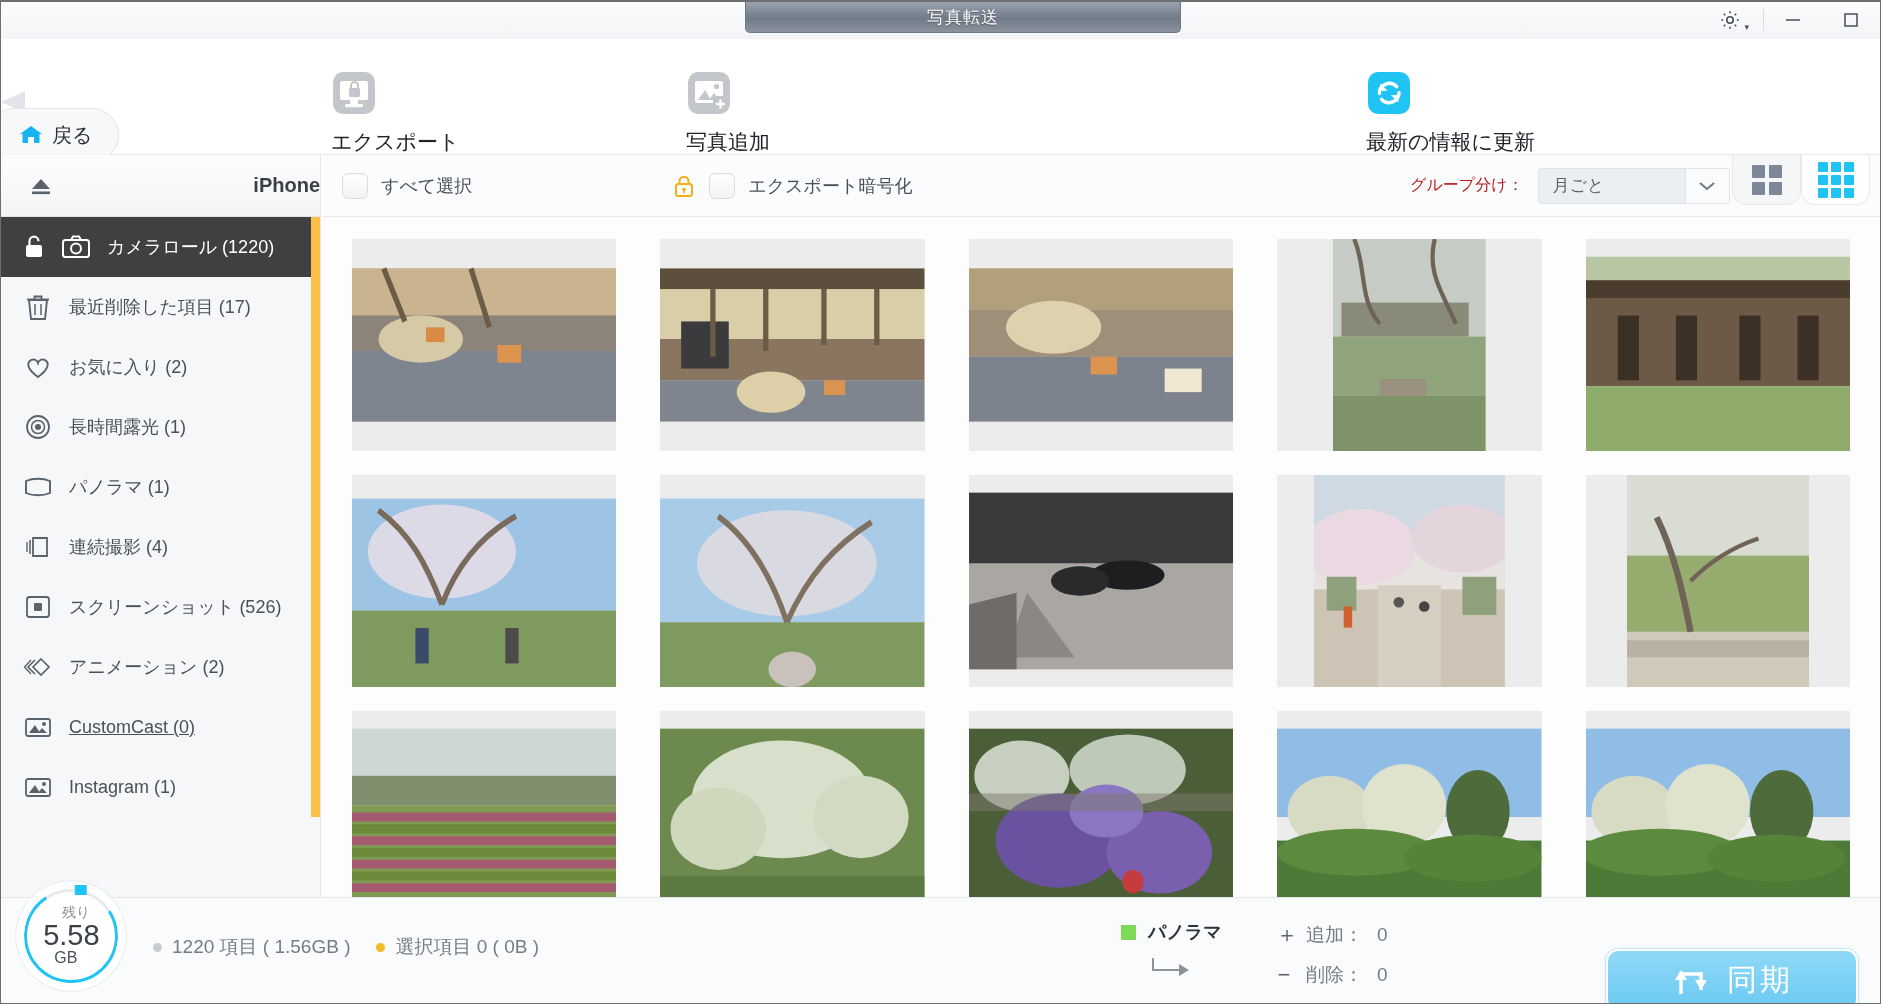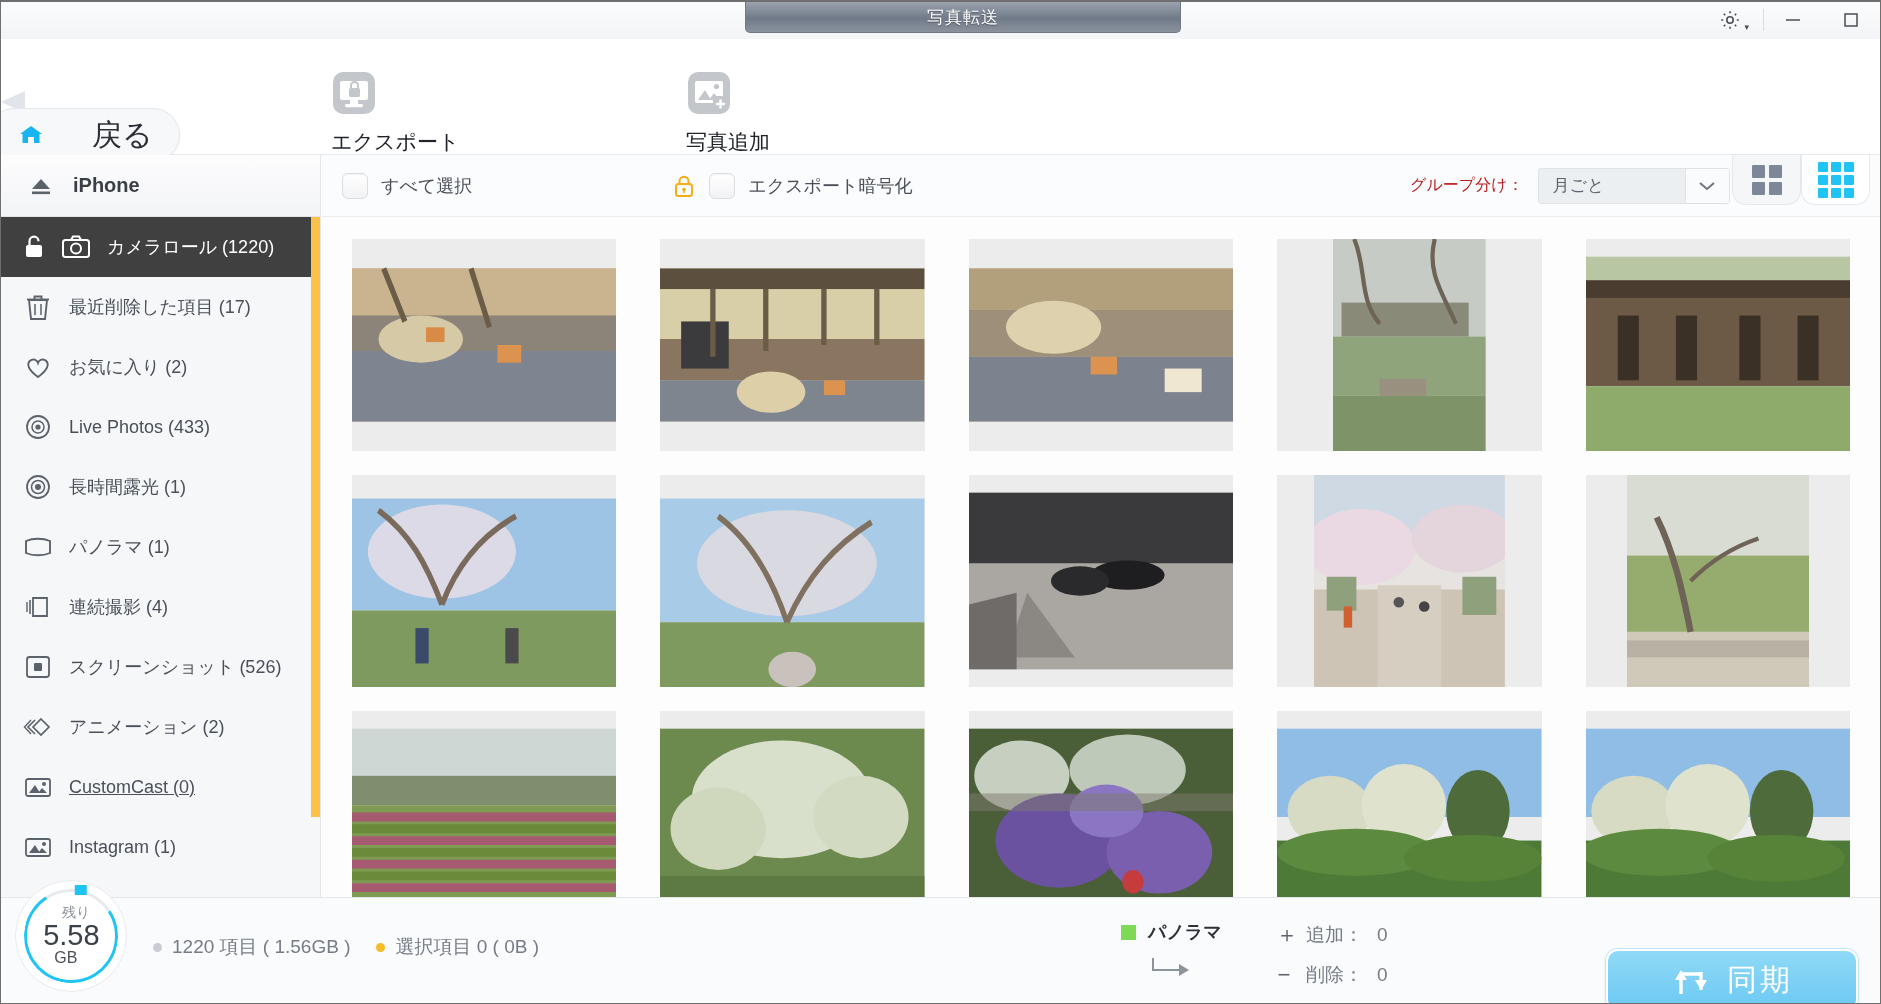--- a/index.html
+++ b/index.html
@@ -58,21 +58,21 @@
   }
   .backbtn {
     position: relative;
     height: 54px; padding: 0 26px 0 30px;
     background: #f7f8fa;
     border: 1px solid #e4e7eb;
     border-radius: 27px;
     display: flex; align-items: center; gap: 8px;
     box-shadow: 0 1px 2px rgba(0,0,0,.06);
   }
-  .backbtn .lbl { font-size: 30px; color: #2b2f36; margin-left: 40px; }
+  .backbtn .lbl { font-size: 20px; color: #2b2f36; }
   .back-tail {
     position: absolute; left: -2px; top: 50px; width: 26px; height: 26px;
     color: #dfe3e8;
   }
 
   .tool-items { position: absolute; left: 330px; top: 0; right: 0; height: 116px; }
   .tool {
     position: absolute; top: 62px; transform: translateY(-50%);
     display: flex; align-items: flex-start; gap: 12px;
     height: 62px;
@@ -87,20 +87,21 @@
     position: absolute; left: 0; top: 153px; width: 320px; bottom: 106px;
     background: #f6f7f9;
     border-right: 1px solid #e4e7ea;
     overflow: hidden;
   }
   .device-row {
     height: 62px; display: flex; align-items: center; gap: 18px;
     padding-left: 26px;
     background: linear-gradient(#fdfdfe, #f3f4f6);
     border-bottom: 1px solid #e2e5e9;
+    justify-content: space-between;
   }
   .device-row .name { font-size: 20px; font-weight: bold; color: #3a3f46; }
   .nav { position: relative; }
   .nav-item {
     height: 60px; display: flex; align-items: center; gap: 16px;
     padding-left: 22px; color: #4a5059; font-size: 18px;
   }
   .nav-item .ico { width: 30px; height: 30px; flex: none; color: #5b626b; }
   .nav-item.active { background: #404040; color: #ffffff; }
   .nav-item.active .ico { color: #ffffff; }
@@ -297,20 +298,30 @@
           <path d="M23 30 L28 23 L33 30 Z" fill="#c3c6ca"></path>
           <circle cx="30.5" cy="16.5" r="2.6" fill="#c3c6ca"></circle>
           <rect x="27" y="26" width="15" height="15" rx="3" fill="#c3c6ca"></rect>
           <path d="M34.5 29.5v9M30 34h9" stroke="#ffffff" stroke-width="2.4"></path>
         </svg>
         <span class="lbl">写真追加</span>
         <span class="caret">▼</span>
       </div>
 
 
+      <div class="tool" style="left:1035px">
+        <svg class="ico" viewBox="0 0 46 46">
+          <rect x="2" y="2" width="42" height="42" rx="10" fill="#1fc4f4"></rect>
+          <path d="M33 22.5a10 10 0 0 1-17.4 6.8" fill="none" stroke="#ffffff" stroke-width="3.4" stroke-linecap="round"></path>
+          <path d="M13.4 23.5a10 10 0 0 1 17.3-6.9" fill="none" stroke="#ffffff" stroke-width="3.4" stroke-linecap="round"></path>
+          <path d="M14 13.5 L14.2 21 L21.5 20.8 Z" fill="#ffffff"></path>
+          <path d="M32.5 32.5 L32.3 25 L25 25.2 Z" fill="#ffffff"></path>
+        </svg>
+        <span class="lbl">最新の情報に更新</span>
+      </div>
 
     </div>
   </div>
 
   <div class="sidebar">
     <div class="device-row">
       <svg width="28" height="28" viewBox="0 0 28 28">
         <path d="M14 7 L23 17 L5 17 Z" fill="#5b626b"></path>
         <rect x="5" y="19.5" width="18" height="2.6" fill="#5b626b"></rect>
       </svg>
@@ -342,28 +353,20 @@
         <span class="lbl">最近削除した項目 (17)</span>
       </div>
 
       <div class="nav-item">
         <svg class="ico" viewBox="0 0 30 30">
           <path d="M15 25 C5 18 3.5 12 7 8.8 C10 6 14 8 15 11 C16 8 20 6 23 8.8 C26.5 12 25 18 15 25 Z" fill="none" stroke="currentColor" stroke-width="1.9"></path>
         </svg>
         <span class="lbl">お気に入り (2)</span>
       </div>
 
-      <div class="nav-item">
-        <svg class="ico" viewBox="0 0 30 30">
-          <circle cx="15" cy="15" r="11" fill="none" stroke="currentColor" stroke-width="1.8"></circle>
-          <circle cx="15" cy="15" r="6" fill="none" stroke="currentColor" stroke-width="1.5"></circle>
-          <circle cx="15" cy="15" r="2.6" fill="currentColor"></circle>
-        </svg>
-        <span class="lbl">Live Photos (433)</span>
-      </div>
 
       <div class="nav-item">
         <svg class="ico" viewBox="0 0 30 30">
           <circle cx="15" cy="15" r="11" fill="none" stroke="currentColor" stroke-width="1.8"></circle>
           <circle cx="15" cy="15" r="6.5" fill="none" stroke="currentColor" stroke-width="1.5"></circle>
           <circle cx="15" cy="15" r="3" fill="currentColor"></circle>
         </svg>
         <span class="lbl">長時間露光 (1)</span>
       </div>
 

